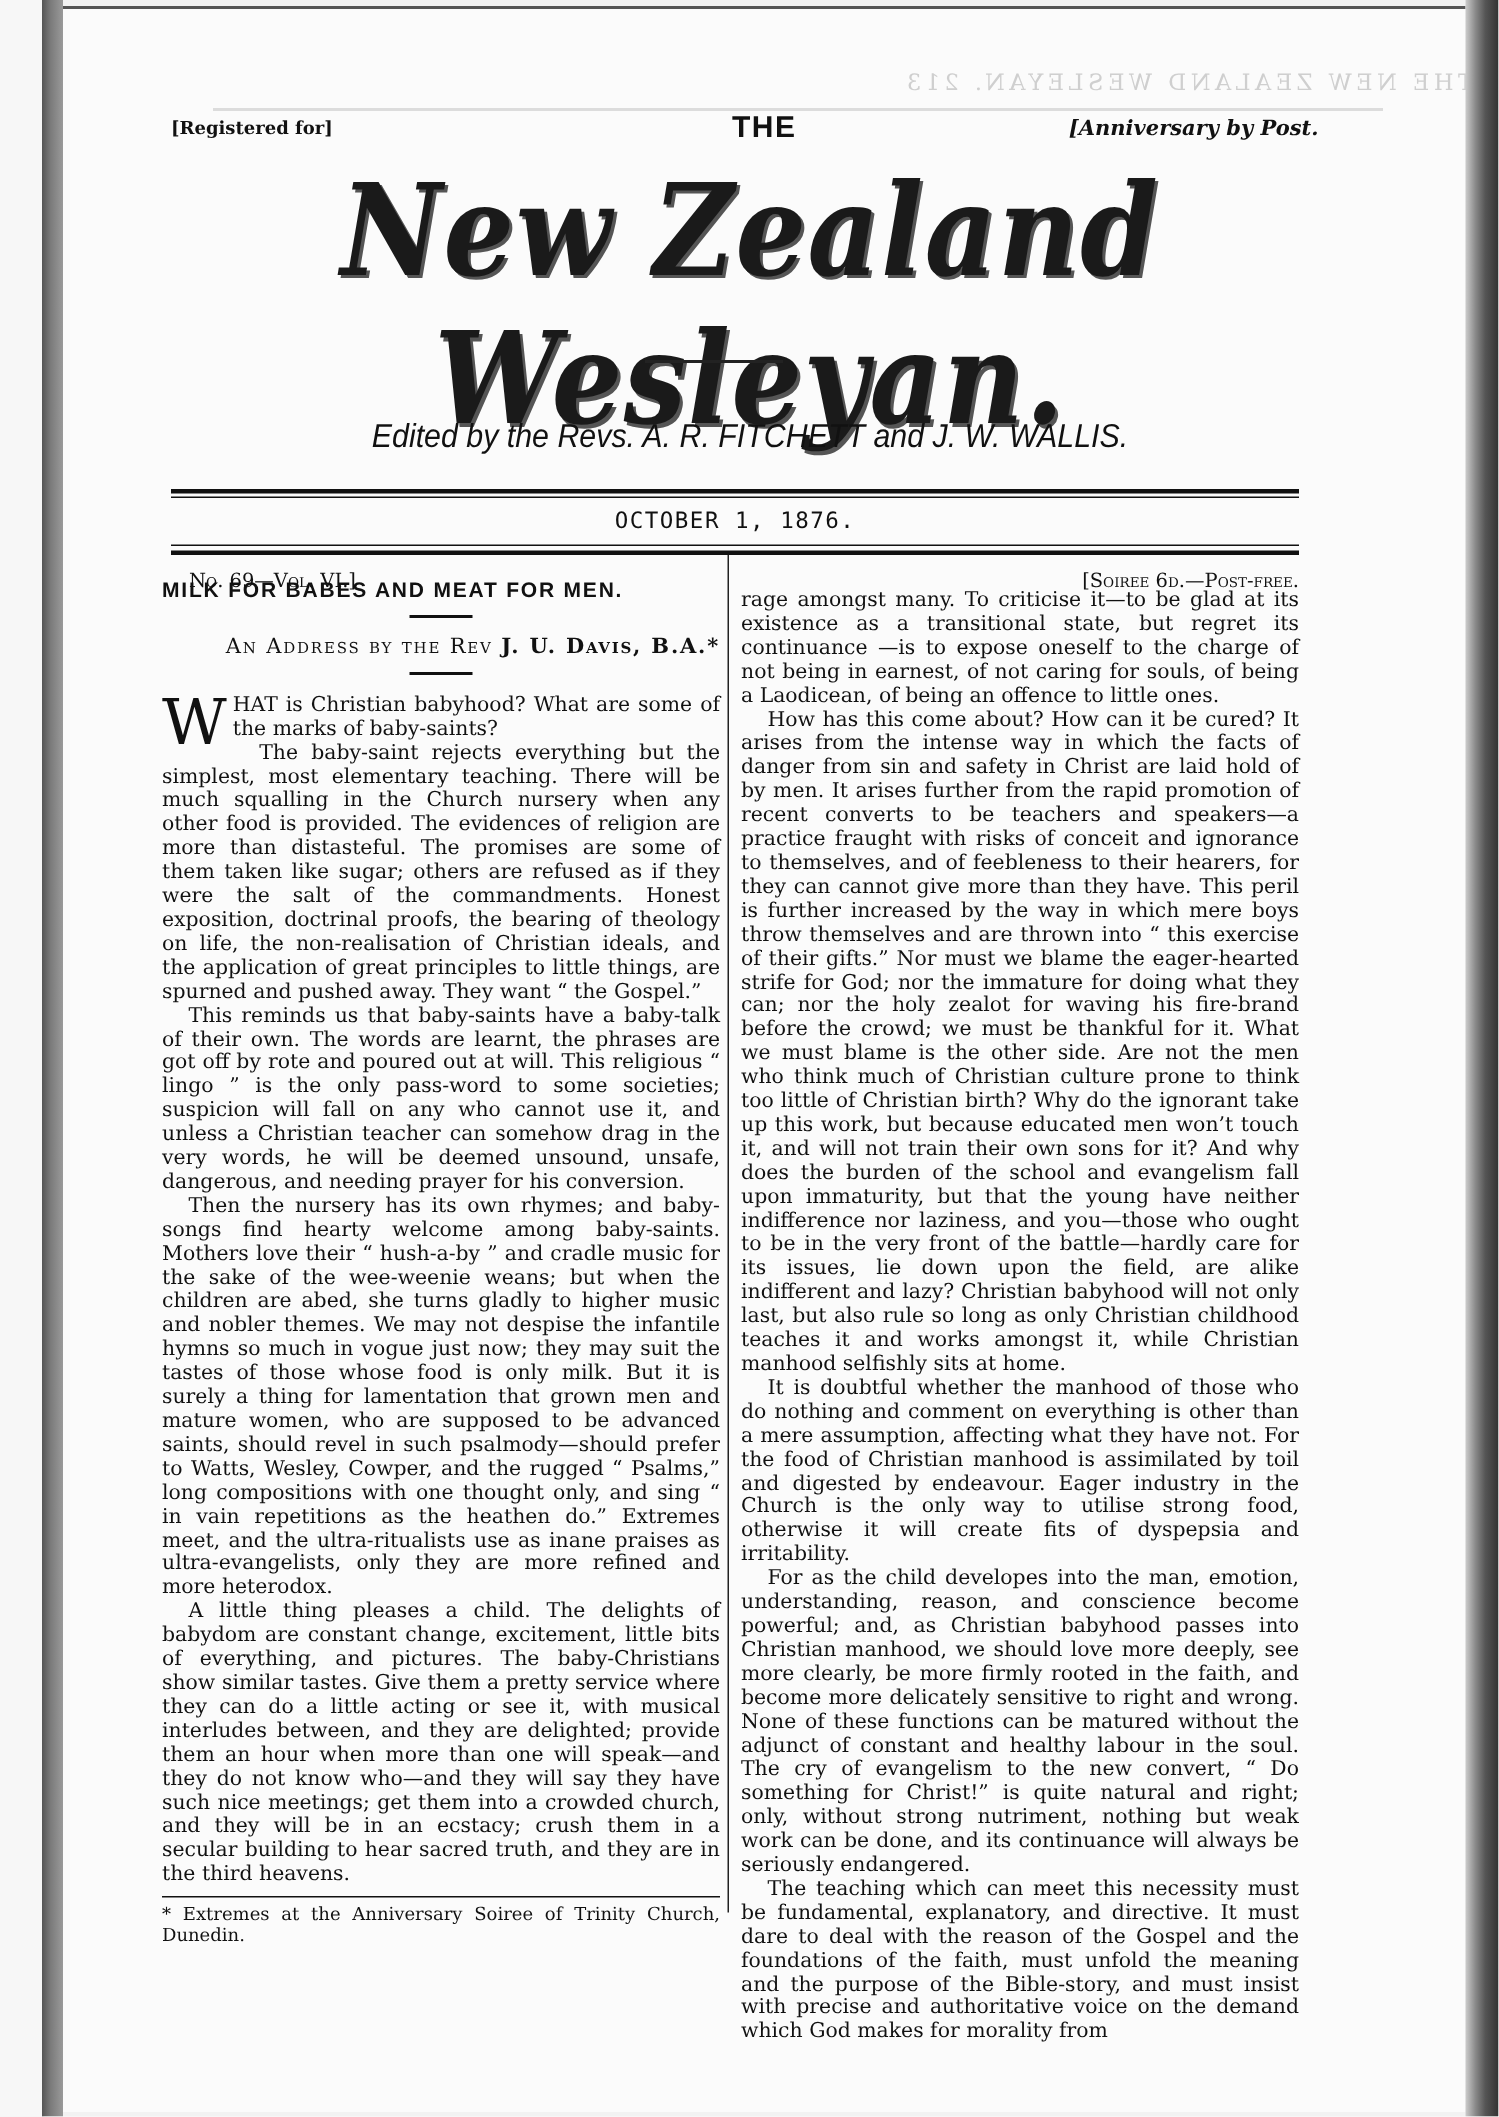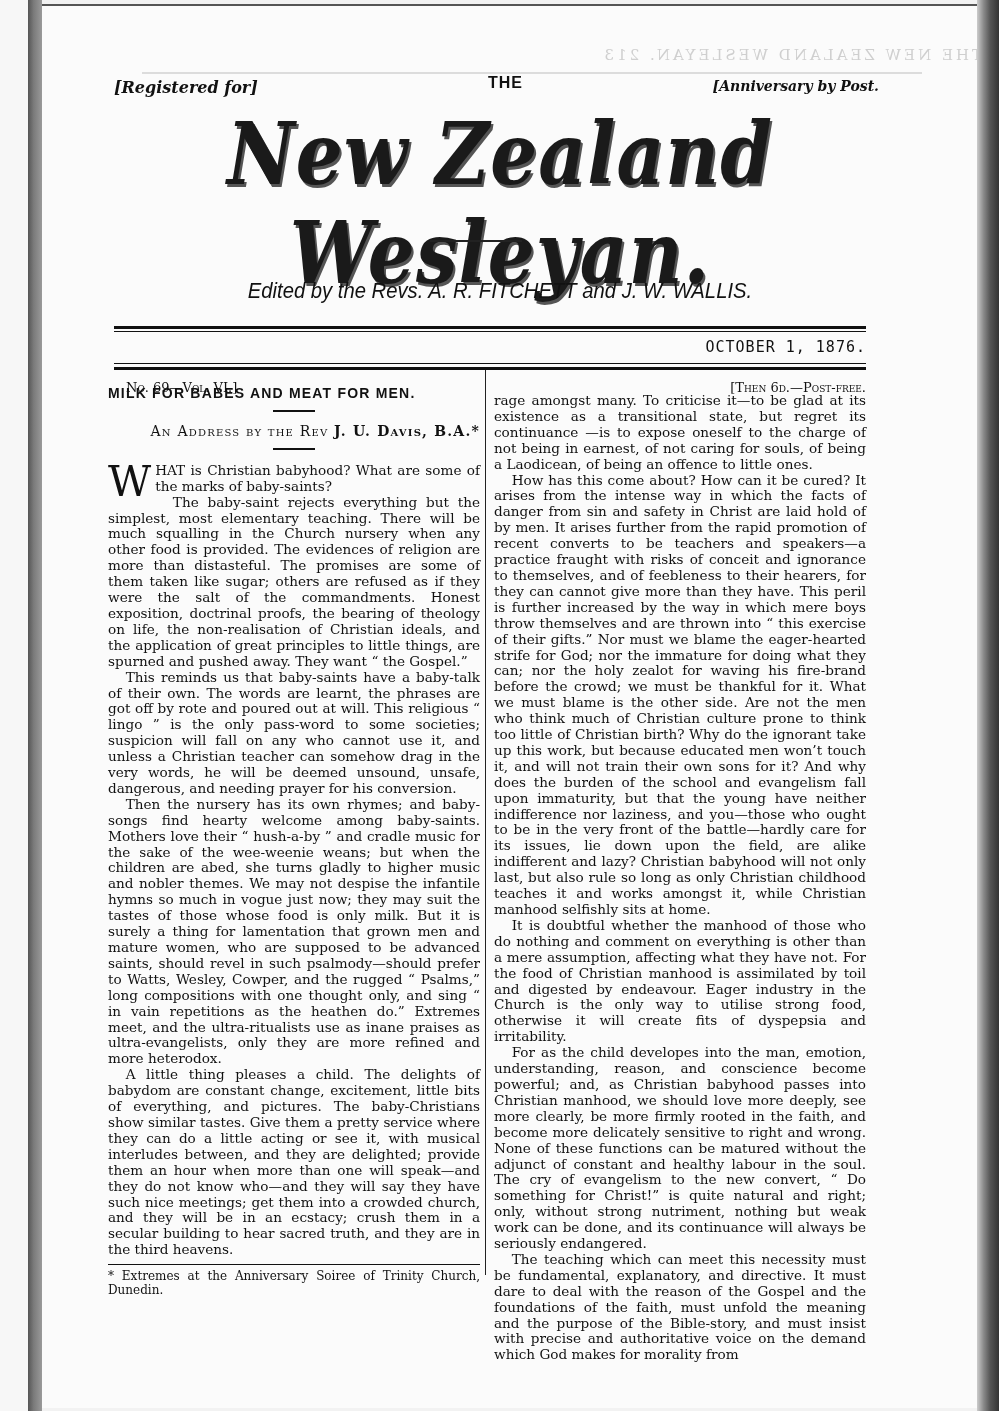--- a/index.html
+++ b/index.html
@@ -34,26 +34,26 @@
       transform: scaleX(-1); white-space: nowrap;
     }
     .bleed-rule {
       position: absolute; left: 100px; top: 66px; width: 780px; height: 0;
       border-top: 2px solid #dcdcdc;
     }
 
     
     .reg-left {
       position: absolute; left: 114px; top: 78px;
-      font-size: 16px; font-style: italic; font-weight: bold;
+      font-size: 12px; font-weight: bold;
     }
     .the-label {
       position: absolute; left: 488px; top: 74px;
       font-family: "Liberation Sans", sans-serif;
-      font-weight: bold; font-size: 16px; letter-spacing: 1px;
+      font-weight: bold; font-size: 20px; letter-spacing: 1px;
     }
     .reg-right {
       position: absolute; right: 120px; top: 78px;
       font-size: 14px; font-style: italic; font-weight: bold;
     }
     .mast-title {
       position: absolute; left: 120px; top: 118px; width: 760px;
       text-align: center;
       font-family: "DejaVu Serif", serif;
       font-size: 74px; font-weight: bold; font-style: italic;
@@ -75,21 +75,21 @@
 
     
     .rule-thick { position: absolute; left: 114px; width: 752px; border-top: 3px solid #111; }
     .rule-thin  { position: absolute; left: 114px; width: 752px; border-top: 1px solid #111; }
     .issue-bar {
       position: absolute; left: 114px; top: 338px; width: 752px; height: 22px;
       font-size: 13px;
     }
     .issue-no { position: absolute; left: 12px; top: 2px; }
     .issue-date {
-      position: absolute; left: 0; right: 0; top: 0; text-align: right;
+      position: absolute; left: 0; right: 0; top: 0; text-align: center;
       font-family: "DejaVu Sans Mono", monospace; font-size: 15px; letter-spacing: 1px;
     }
     .issue-price { position: absolute; right: 0; top: 2px; }
     .sc { font-variant: small-caps; margin-top: 40px; }
 
     
     .col {
       position: absolute; top: 380px; width: 372px;
       font-size: 13.6px; line-height: 15.9px; text-align: justify;
     }
@@ -136,21 +136,21 @@
 <div class="reg-right">[Anniversary by Post.</div>
 <div class="mast-title">New Zealand Wesleyan.</div>
 <div class="mast-rule"></div>
 <div class="editors">Edited by the Revs. A. R. FITCHETT and J. W. WALLIS.</div>
 
 <div class="rule-thick" style="top:326px;"></div>
 <div class="rule-thin" style="top:331px;"></div>
 <div class="issue-bar">
   <span class="issue-no sc">No. 69—Vol. VI.]</span>
   <span class="issue-date">OCTOBER 1, 1876.</span>
-  <span class="issue-price sc">[Then 6d.—Post-free.</span>
+  <span class="issue-price sc">[Soiree 6d.—Post-free.</span>
 </div>
 <div class="rule-thin" style="top:363px;"></div>
 <div class="rule-thick" style="top:367px;"></div>
 
 <div class="col-divider"></div>
 
 <div class="col col-left">
   <div class="article-title">MILK FOR BABES AND MEAT FOR MEN.</div>
   <div class="short-rule"></div>
   <div class="byline">

